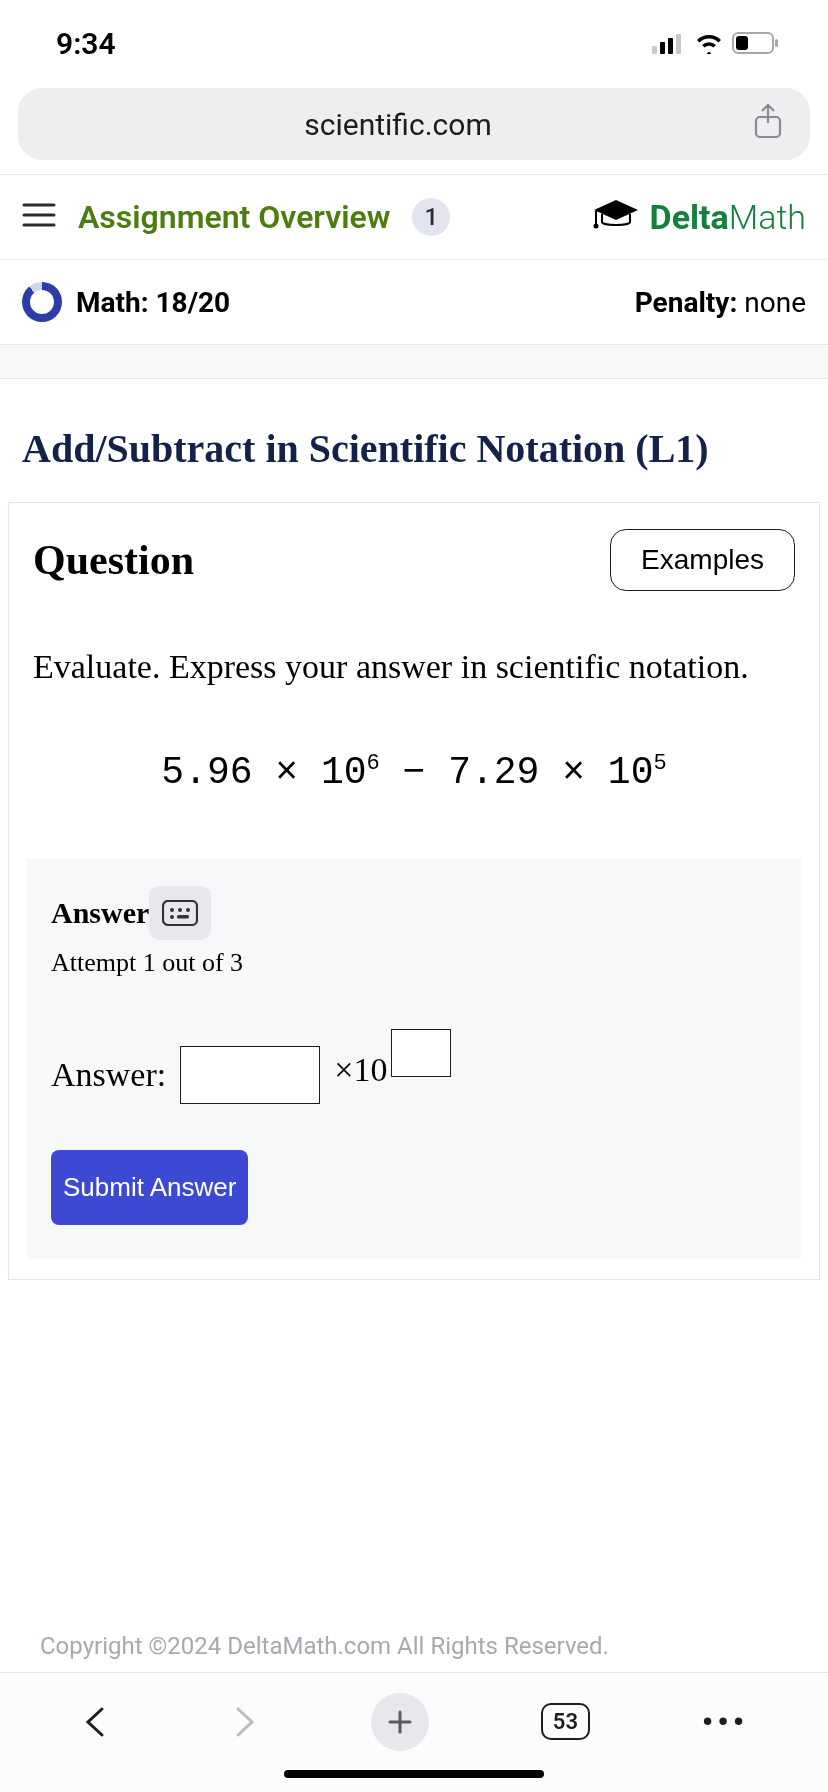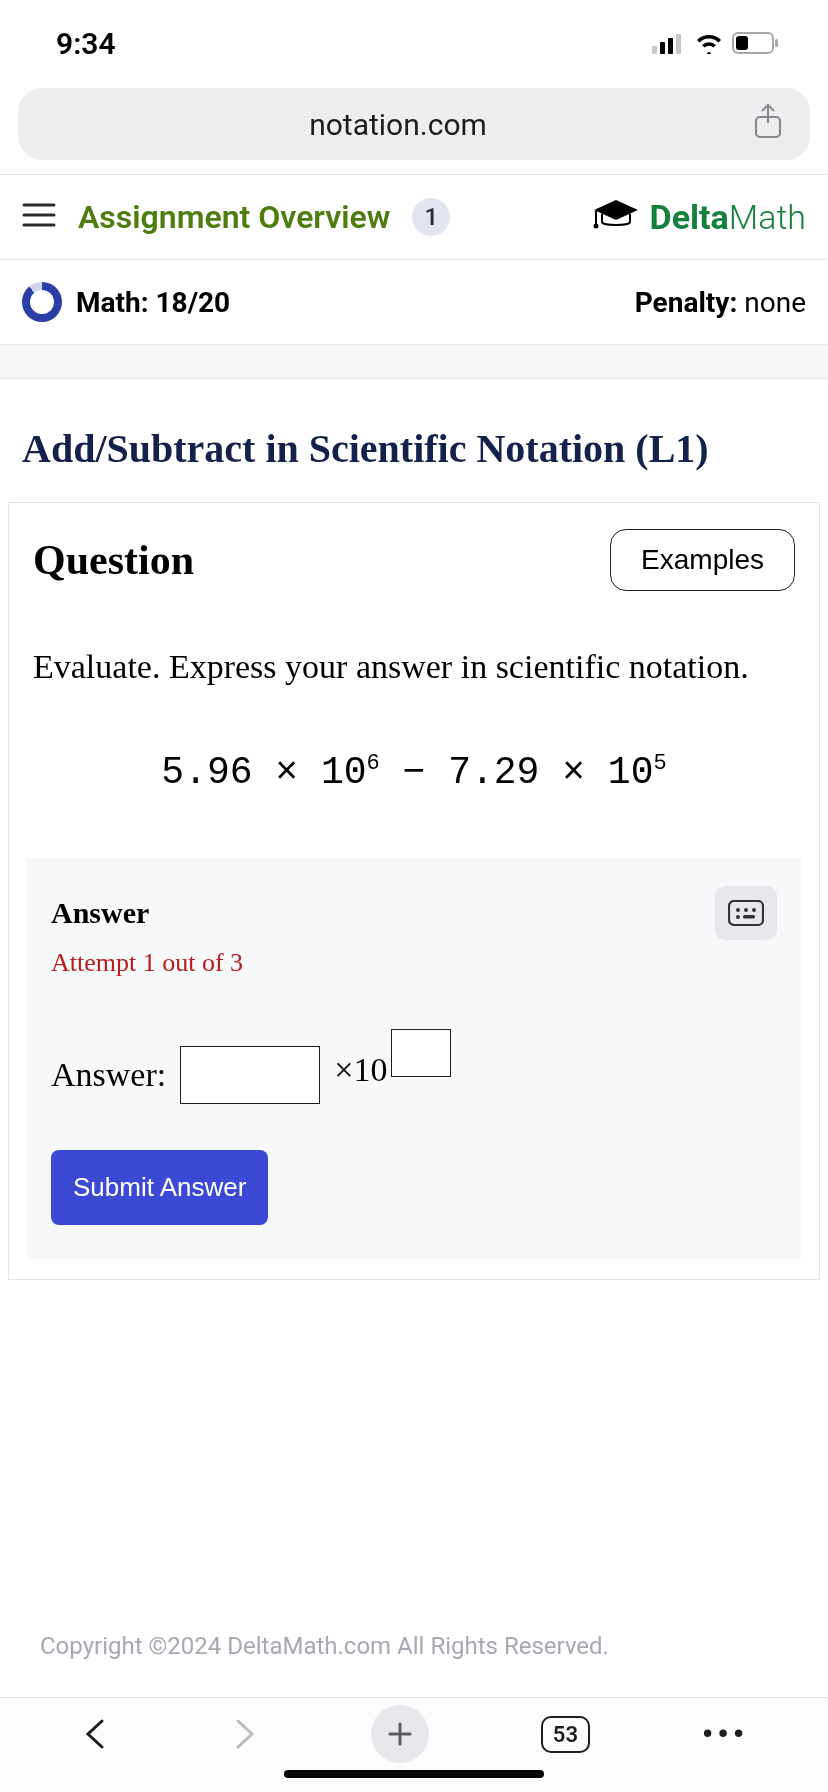--- a/index.html
+++ b/index.html
@@ -154,39 +154,39 @@
     .expression sup { font-size: 22px; }
     
     .answer-box {
       margin: 8px 18px 20px;
       background: #f7f8fa;
       padding: 28px 24px 34px;
     }
     .answer-head {
       display: flex;
       align-items: center;
-      justify-content: space-between;
+      justify-content: flex-start;
     }
     .answer-title {
       font-family: Georgia, "Times New Roman", serif;
       font-size: 30px;
       font-weight: 700;
     }
     .keypad-btn {
       background: #e7e8ec;
       border-radius: 10px;
       width: 62px;
       height: 54px;
       display: flex;
       align-items: center;
       justify-content: center;
     }
     .attempt {
       font-family: Georgia, "Times New Roman", serif;
-      color: #b91c1c;
+      color: #000000;
       font-size: 26px;
       margin-top: 8px;
     }
     .answer-line {
       display: flex;
       align-items: center;
       gap: 14px;
       margin-top: 68px;
       font-family: Georgia, "Times New Roman", serif;
       font-size: 34px;
@@ -210,38 +210,38 @@
       position: relative;
       top: -22px;
     }
     .submit-btn {
       margin-top: 46px;
       background: #3b49d4;
       color: #fff;
       border: none;
       border-radius: 8px;
       font-size: 26px;
-      padding: 22px 22px;
+      padding: 22px 12px;
     }
     
     .copyright {
       position: absolute;
       bottom: 132px;
       left: 0; right: 8px;
       text-align: left;
       padding: 0 40px;
       color: #a6a9b1;
       font-size: 24px;
     }
     
     .browser-toolbar {
       position: absolute;
       bottom: 0;
       left: 0; right: 0;
-      height: 95px;
+      height: 120px;
       border-top: 1px solid #e3e5ea;
       display: flex;
       align-items: center;
       justify-content: space-around;
       padding: 2px 24px 24px;
       background: #fcfcfd;
     }
     .tb-btn { color: #1d1d1f; display:flex; align-items:center; justify-content:center; }
     .plus-circle {
       width: 58px; height: 58px;
@@ -291,21 +291,21 @@
       <svg width="48" height="22" viewBox="0 0 48 22">
           <rect x="1" y="1" width="40" height="20" rx="5" fill="none" stroke="#a8a8a8" stroke-width="2"></rect>
           <rect x="43" y="7" width="3" height="8" rx="1.5" fill="#a8a8a8"></rect>
           <rect x="4" y="4" width="12" height="14" rx="3" fill="#000"></rect>
         </svg>
     </span>
   </div>
 </div>
 
 <div class="url-bar">
-  <span class="url-text">notation.com</span>
+  <span class="url-text">scientific.com</span>
   <span class="share-icon">
     <svg width="32" height="38" viewBox="0 0 32 38" fill="none" stroke="#8a8a8e" stroke-width="2.2">
         <path d="M16 2 v18 M10 8 l6 -6 l6 6"></path>
         <rect x="4" y="14" width="24" height="20" rx="4"></rect>
       </svg>
   </span>
 </div>
 <hr class="hr-light">
 
 <div class="app-header">

